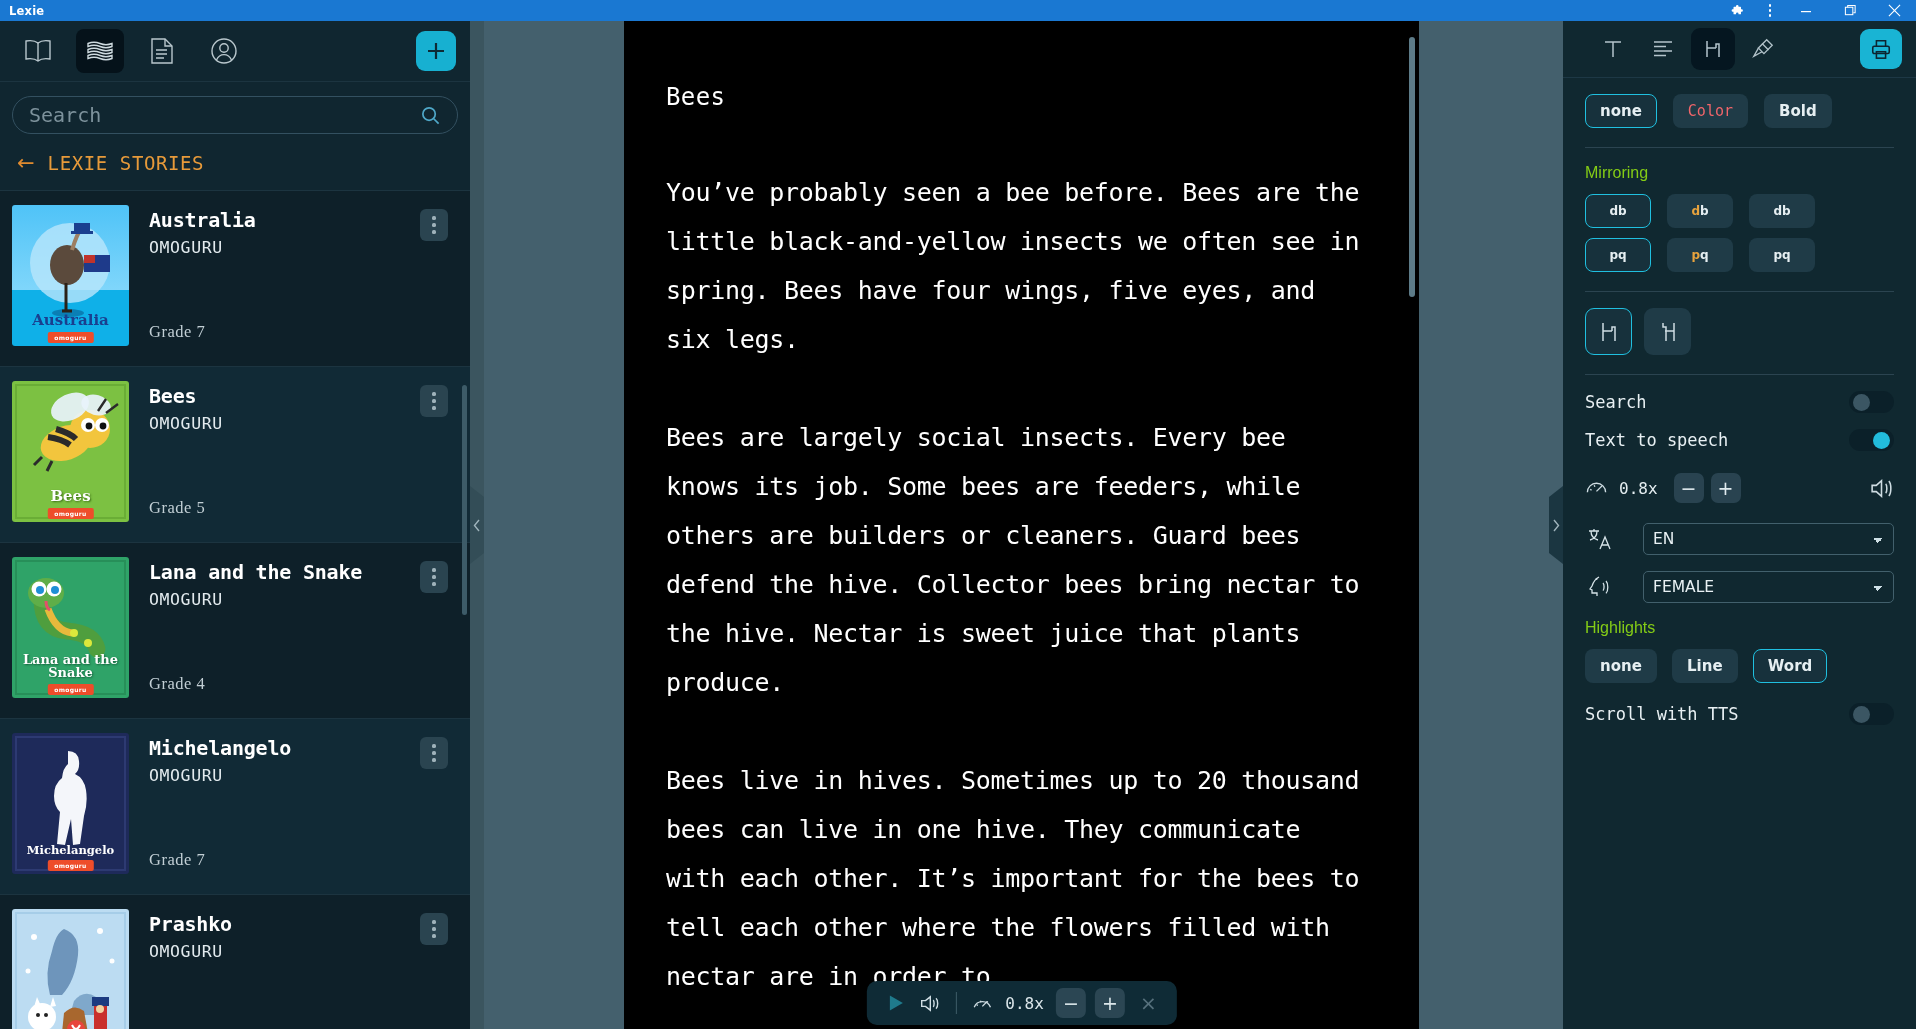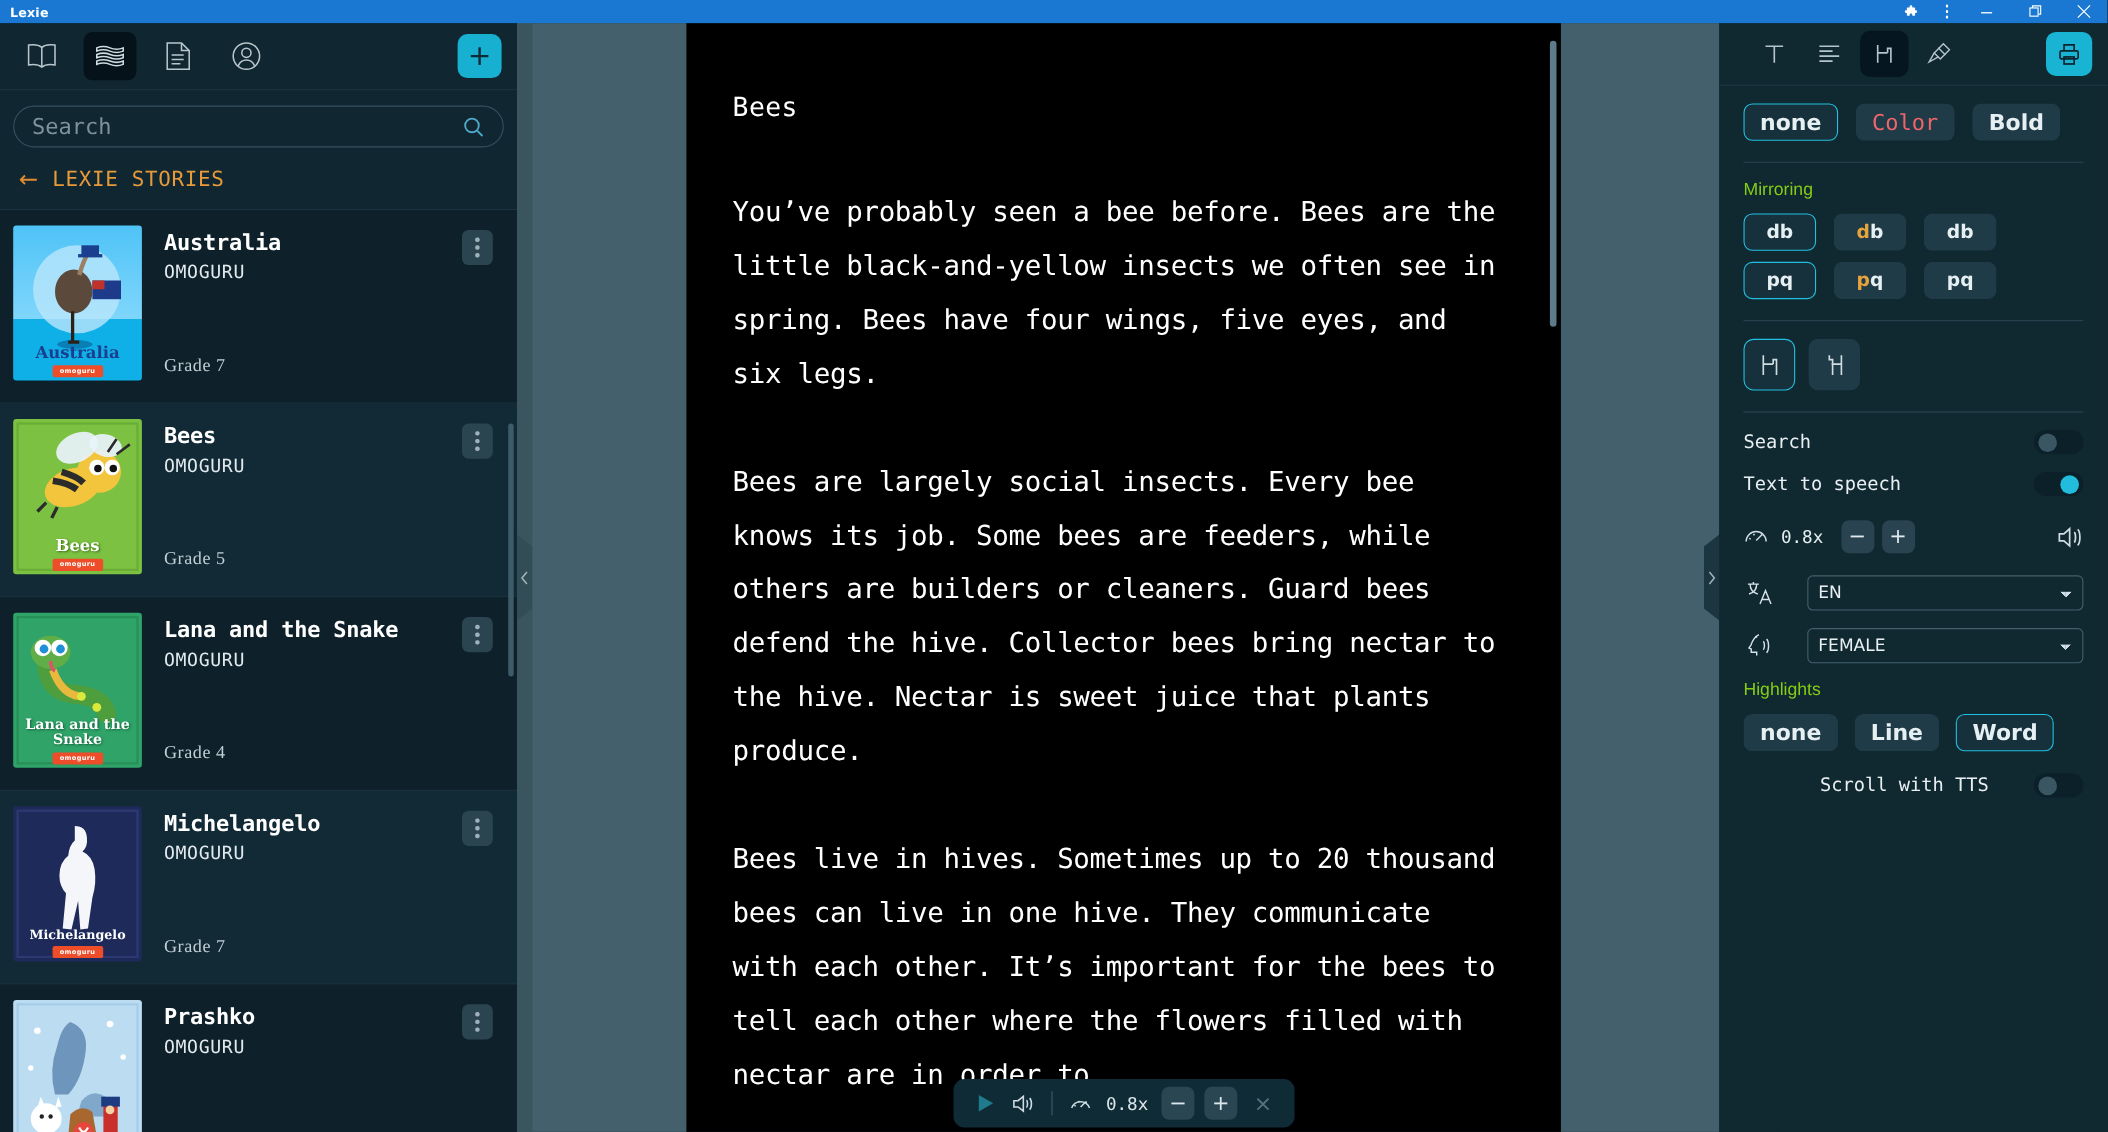--- a/index.html
+++ b/index.html
@@ -242,39 +242,39 @@
     background: #19b4d4;
     display:flex; align-items:center; justify-content:center;
     color:#0c2531;
   }
   .rp-body { flex: 1; padding: 16px 22px 0 22px; overflow: hidden; position:relative;}
   .chip-row { display: flex; gap: 16px; margin-bottom: 8px; }
   .chip {
     min-width: 66px; height: 34px; border-radius: 8px;
     background: #1f3b47; border: 1px solid transparent;
     display: flex; align-items: center; justify-content: center;
-    color: #e6eff2; font-size: 20px; font-weight: 700;
+    color: #e6eff2; font-size: 15px; font-weight: 700;
     padding: 0 14px;
     font-family: "DejaVu Sans","Liberation Sans", sans-serif;
   }
   .chip.sel { border-color: #20c0e0; background: #17313c; }
   .chip.color-chip { color: #f0656a; font-weight: 400;
     font-family: "DejaVu Sans Mono","Liberation Mono", monospace; }
   .chip.bold-chip { font-weight: 700; }
   .divider { height: 1px; background: #2b4450; margin: 19px 0 16px 0; }
   .sec-label {
     color: #84cc16; font-size: 16px; margin-bottom: 12px;
     font-family: Liberation Sans, sans-serif;
   }
   .mir-row { display: flex; gap: 16px; margin-bottom: 10px; }
   .mir-chip {
     width: 66px; height: 34px; border-radius: 8px;
     background: #1f3b47; border: 1px solid transparent;
     display: flex; align-items: center; justify-content: center;
-    font-size: 17px; font-weight: 700; color: #e6eff2;
+    font-size: 12px; font-weight: 700; color: #e6eff2;
     font-family: "DejaVu Sans","Liberation Sans", sans-serif;
   }
   .mir-chip.sel { border-color: #20c0e0; background: #17313c; }
   .mir-chip .hl { color: #e8a33d; }
   .shape-row { display: flex; gap: 12px; }
   .shape-btn {
     width: 47px; height: 47px; border-radius: 9px;
     background: #1f3b47; border: 1px solid transparent;
     display: flex; align-items: center; justify-content: center;
     color: #cfdde3;
@@ -319,21 +319,21 @@
     font-family: "DejaVu Sans","Liberation Sans", sans-serif;
     appearance: none; -webkit-appearance: none;
     background-image:
       linear-gradient(45deg, transparent 50%, #cfe0e6 50%),
       linear-gradient(135deg, #cfe0e6 50%, transparent 50%);
     background-position: calc(100% - 15px) 14px, calc(100% - 10px) 14px;
     background-size: 5px 5px, 5px 5px;
     background-repeat: no-repeat;
   }
   .hl-row { display: flex; gap: 15px; margin-bottom: 20px; }
-  .scroll-row { display:flex; align-items:center; justify-content:flex-end;gap:41px; }
+  .scroll-row { display:flex; align-items:center; justify-content:space-between;gap:41px; }
   svg { display:block; }
 </style>
 </head>
 <body>
 
 <div class="titlebar">
   <span class="app-name">Lexie</span>
   <div class="spacer"></div>
   <div class="win-btns">
     <div class="win-btn ext-btn">

